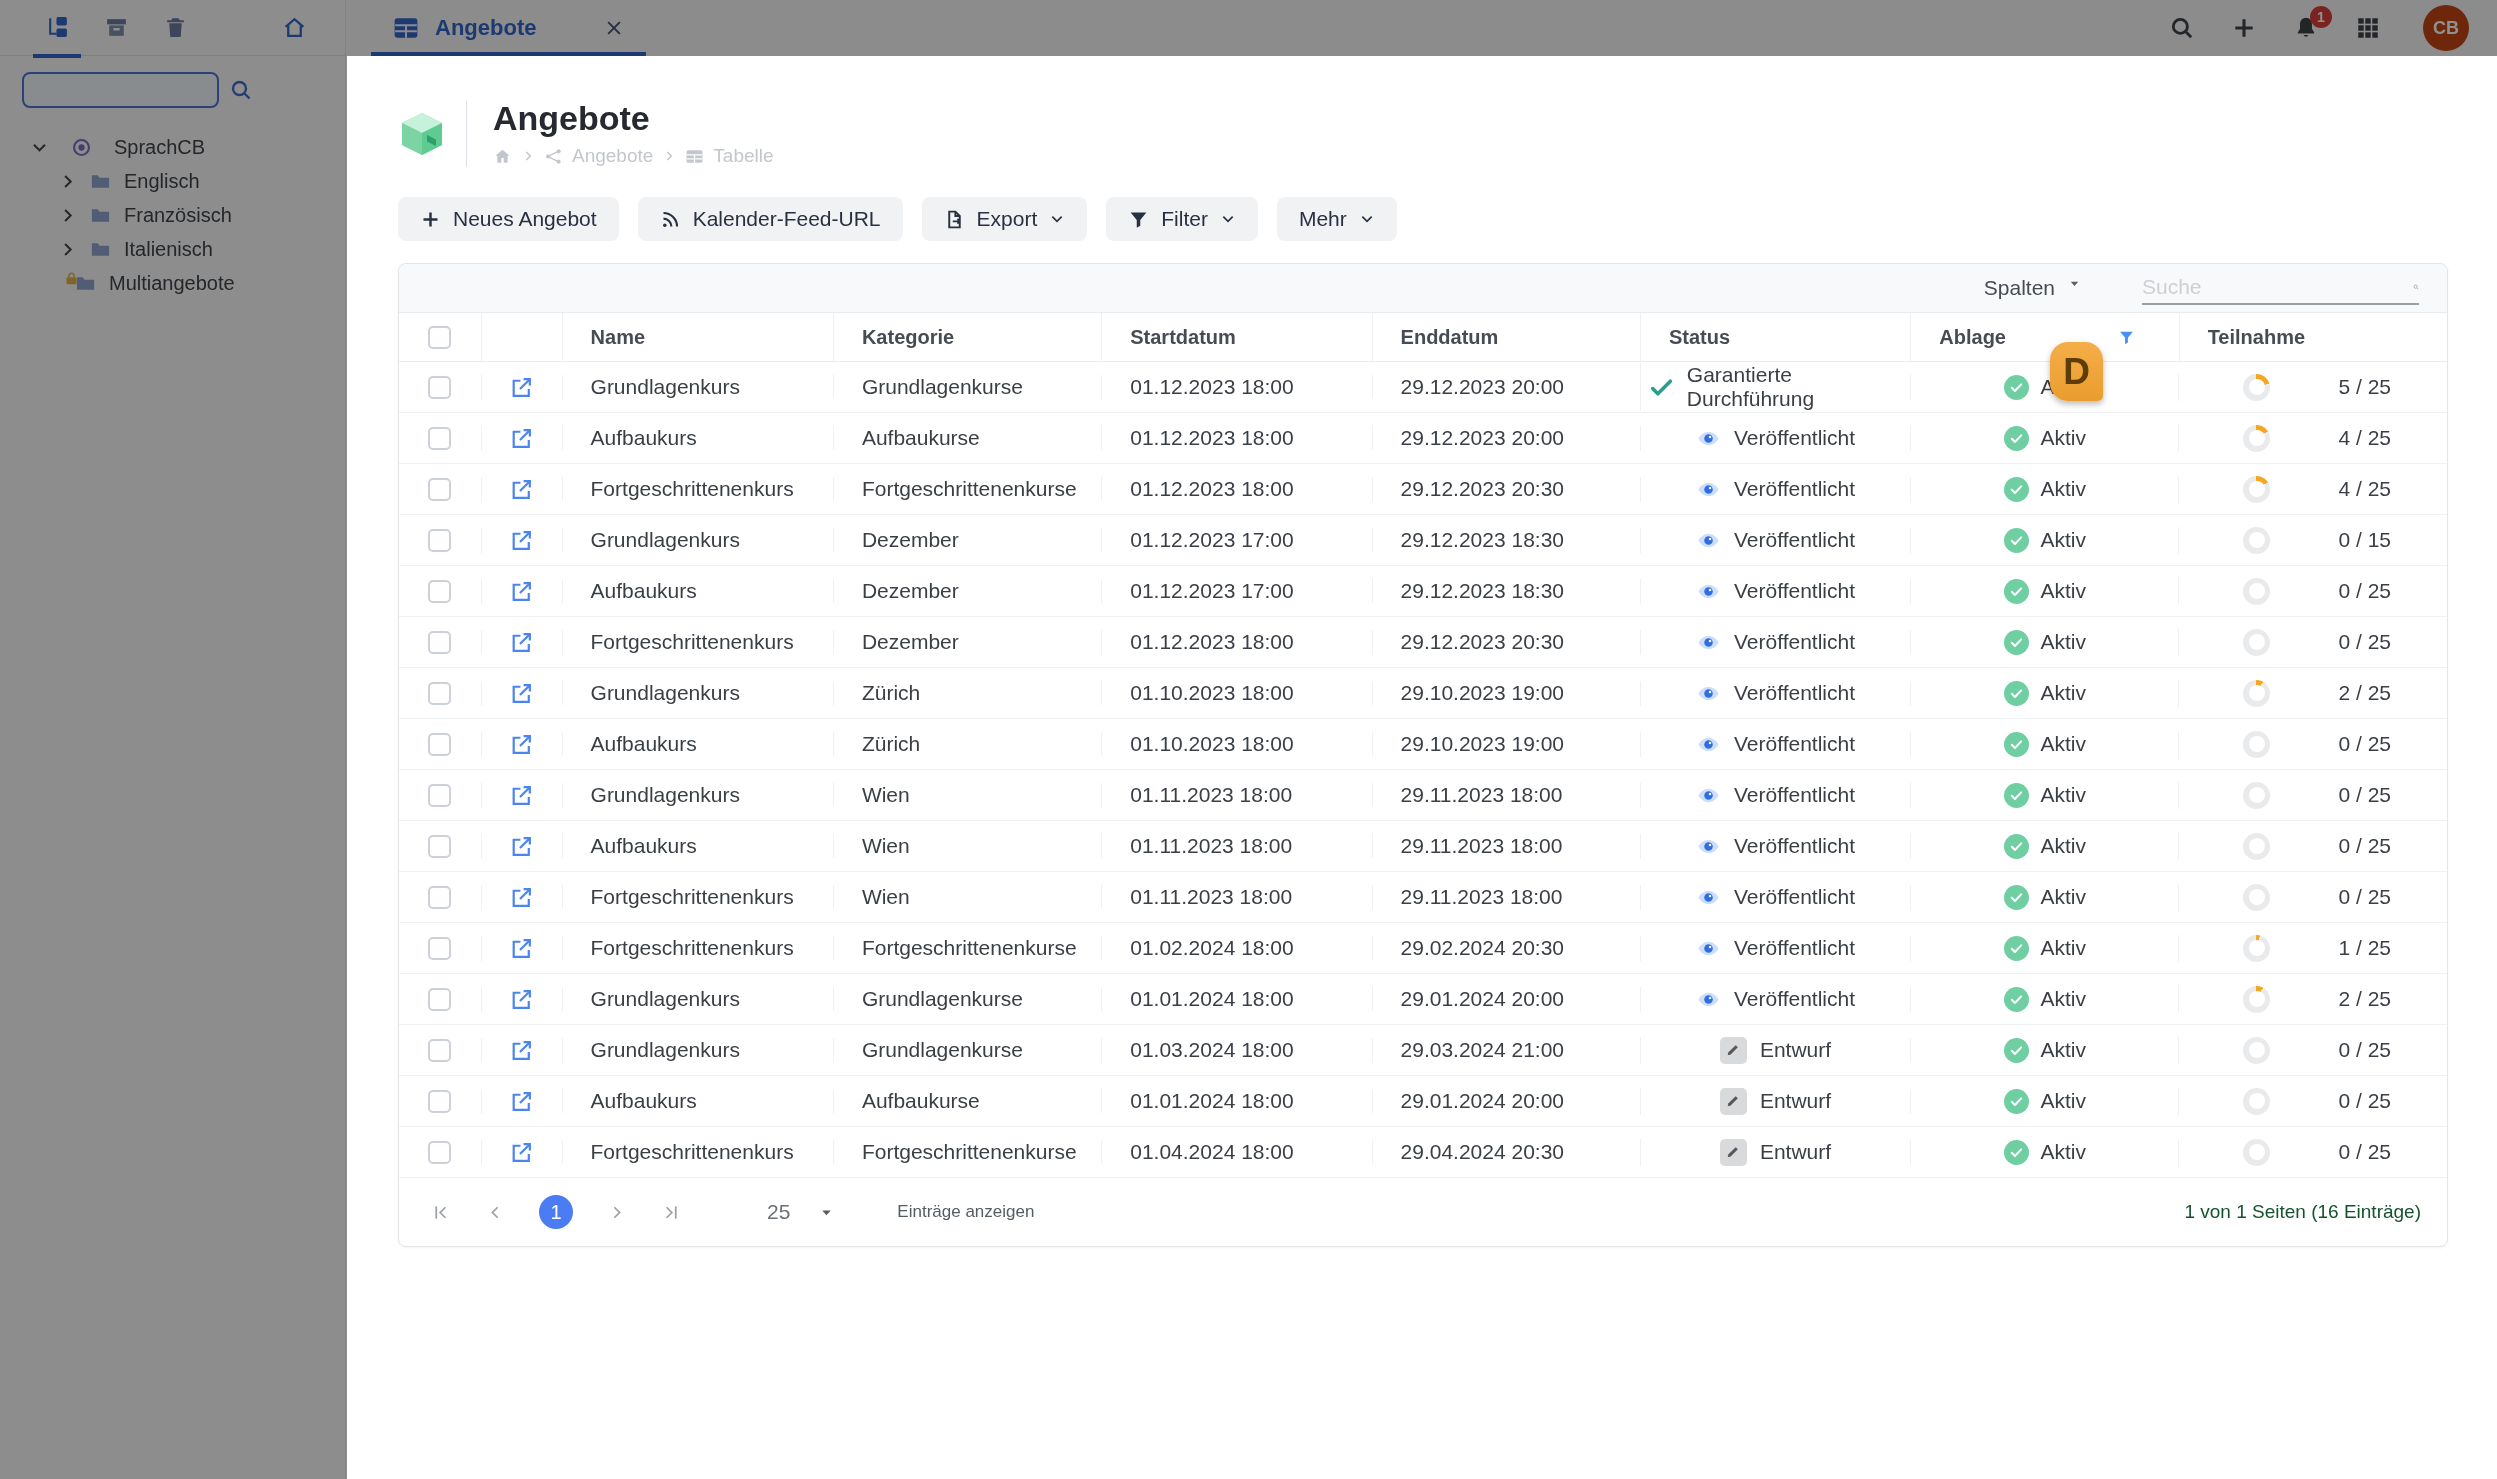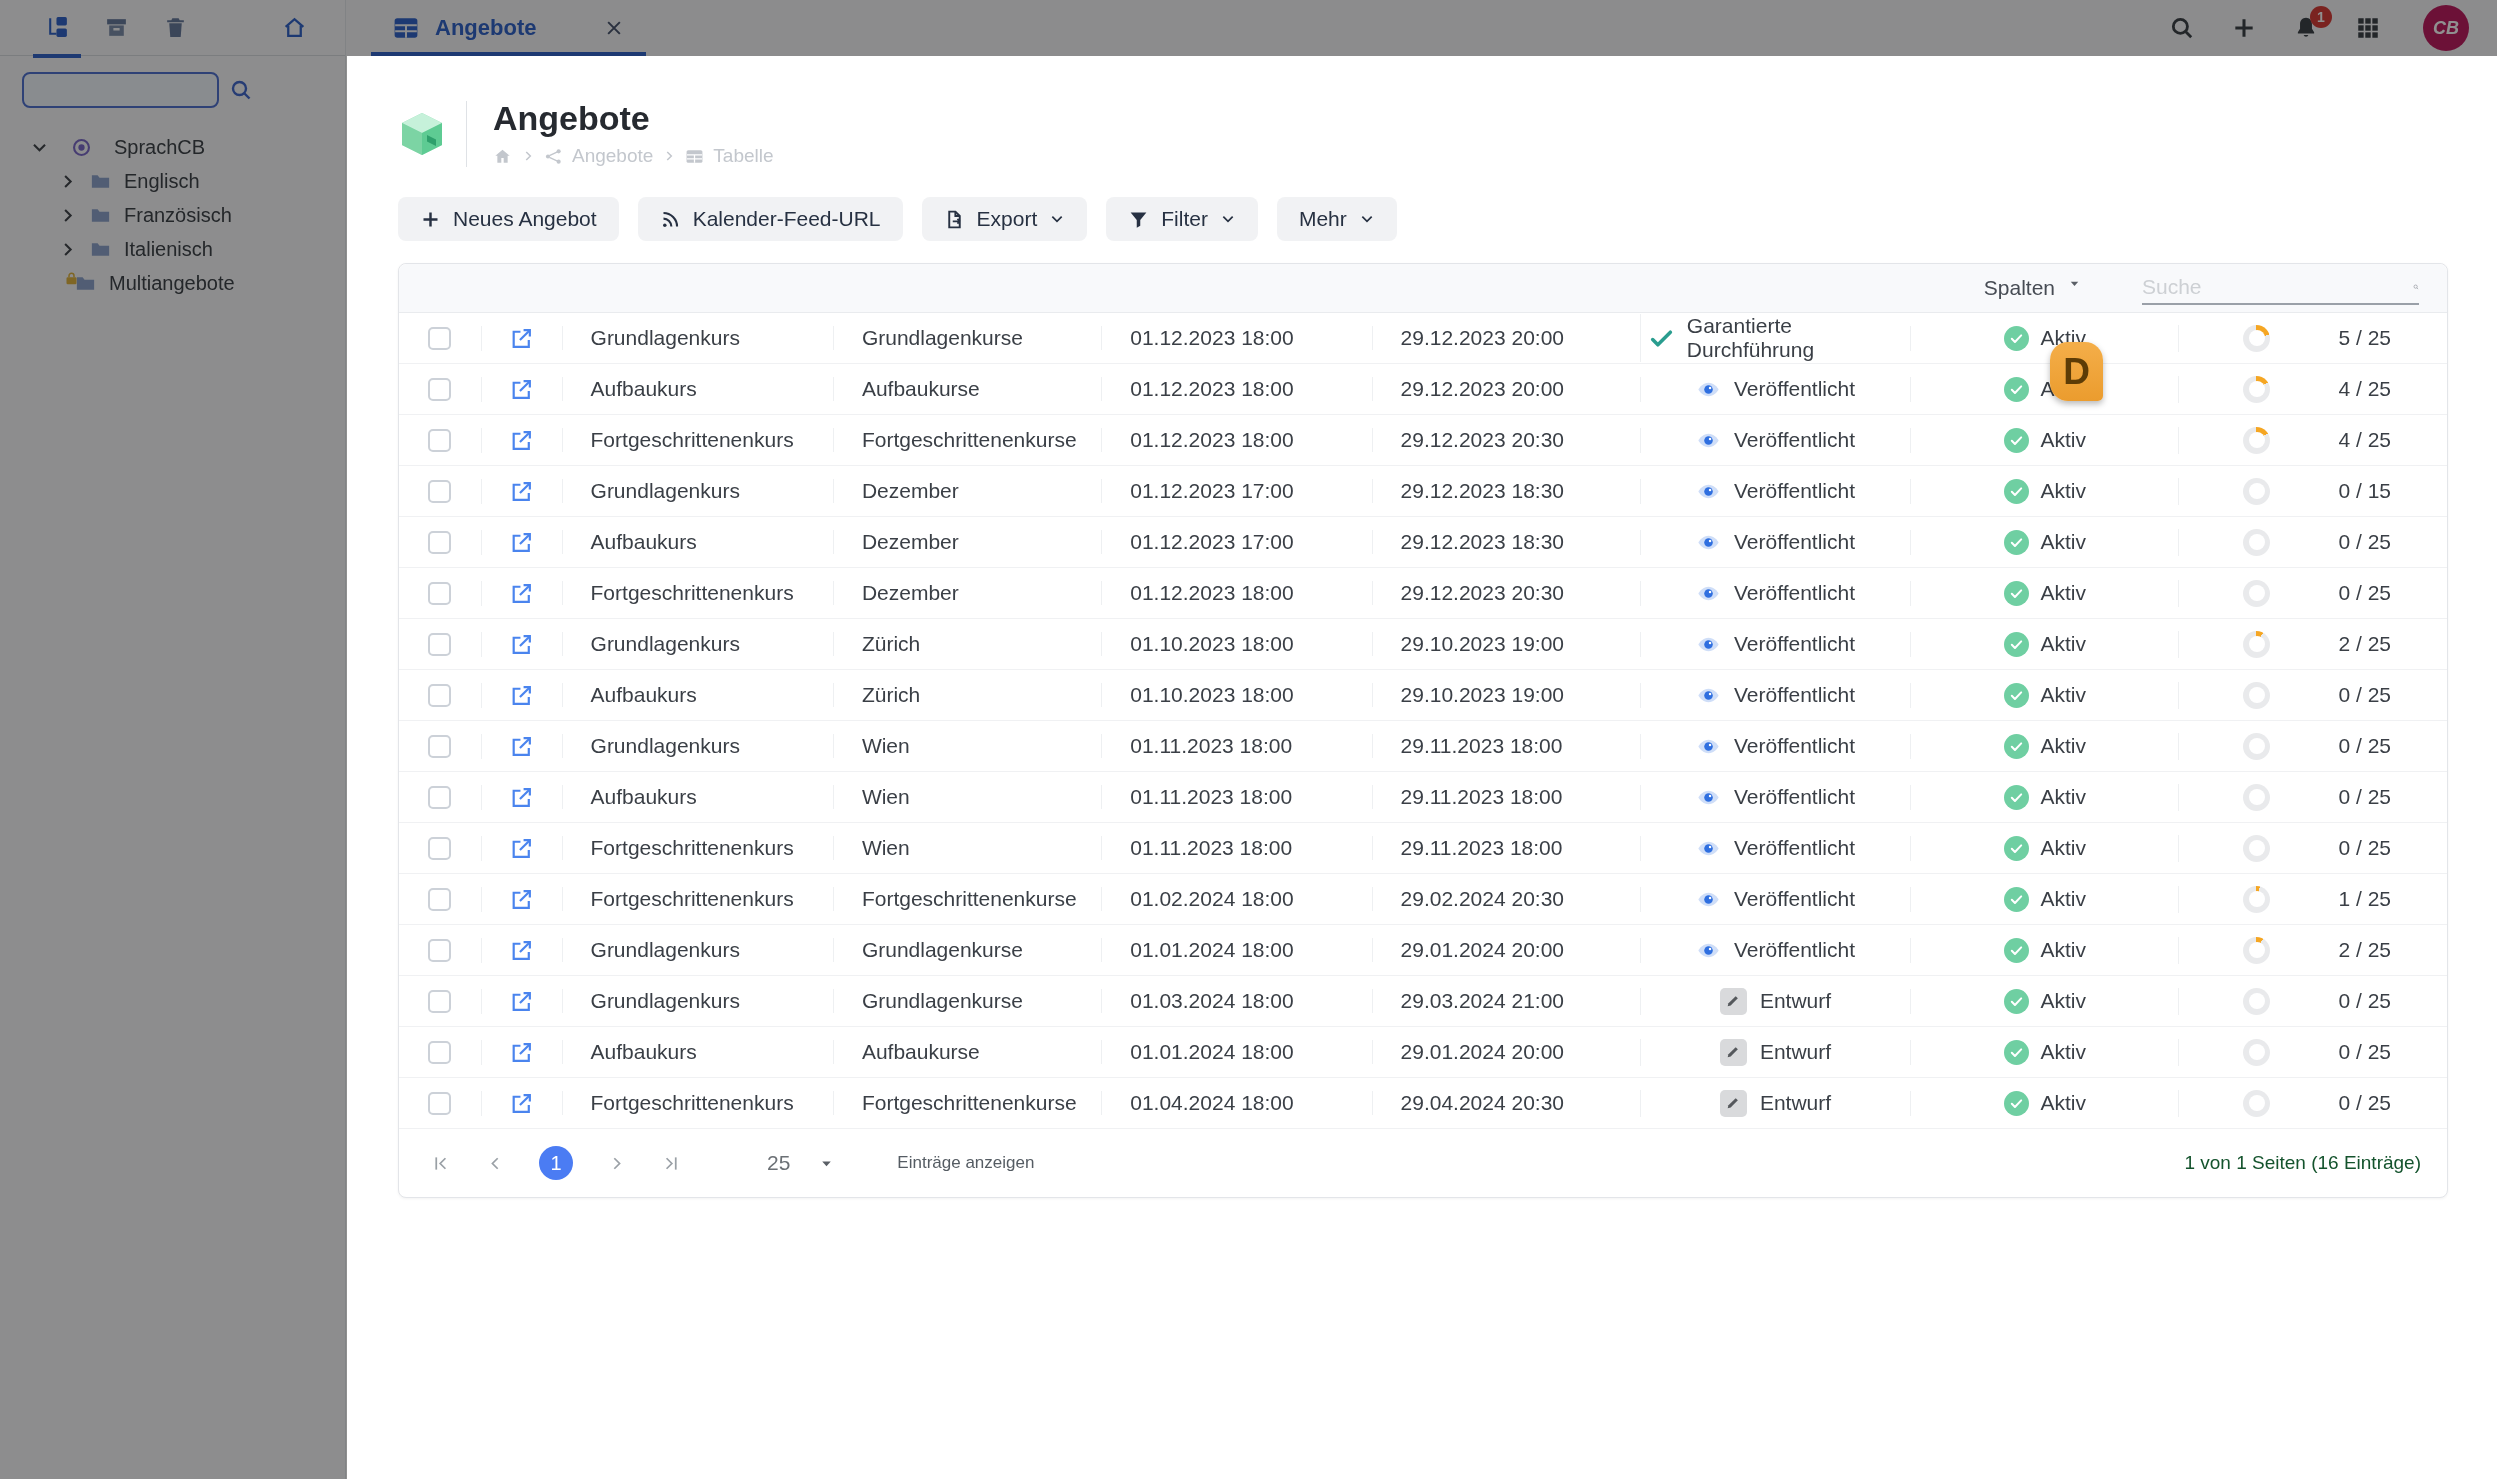--- a/index.html
+++ b/index.html
@@ -34,22 +34,22 @@
   .tab{ margin-left:25px; height:56px; width:275px; display:flex; align-items:center; padding:0 22px; gap:16px; position:relative; }
   .tab::after{ content:""; position:absolute; left:0; right:0; bottom:0; height:4px; background:#2e62c9; }
   .tab .tab-ic{ width:26px; height:26px; color:#2e62c9; }
   .tab .tab-label{ font-size:22px; font-weight:bold; color:#2e62c9; }
   .tab .tab-close{ margin-left:auto; width:20px; height:20px; color:#45506b; }
   .top-actions{ margin-left:auto; display:flex; align-items:center; gap:36px; padding-right:28px; color:#393e44; }
   .top-actions .tico{ width:26px; height:26px; position:relative; }
   .top-actions svg{ width:26px; height:26px; }
   .badge{ position:absolute; top:-9px; right:-13px; min-width:22px; height:22px; border-radius:11px; background:#d83a34; color:#fff;
           font-size:14px; font-weight:bold; display:flex; align-items:center; justify-content:center; }
-  .avatar{ width:46px; height:46px; border-radius:50%; background:#be185d; color:#fff; font-size:18px; font-weight:bold;
-           display:flex; align-items:center; justify-content:center; margin-left:6px;font-style:italic; }
+  .avatar{ width:46px; height:46px; border-radius:50%; background:#c2410c; color:#fff; font-size:18px; font-weight:bold;
+           display:flex; align-items:center; justify-content:center; margin-left:6px; }
 
   
   .content{ position:absolute; left:346px; top:56px; right:0; bottom:0; background:#fff; padding-left:52px; }
   .page-header{ margin-top:44px; display:flex; align-items:center; }
   .cube{ width:48px; height:48px; }
   .hdr-divider{ width:1px; height:66px; background:#dfe2e6; margin:0 26px 0 20px; }
   .page-title{ font-size:34px; font-weight:bold; color:#262a30; line-height:1.1; }
   .breadcrumb{ display:flex; align-items:center; gap:9px; margin-top:8px; color:#c3c7cd; font-size:19px; }
   .breadcrumb svg{ width:19px; height:19px; }
   .crumb-sep{ width:14px !important; height:14px !important; }
@@ -357,20 +357,38 @@
         </div>
         <div class="tbl-search">
           <input type="text" placeholder="Suche" style="">
           <svg viewBox="0 0 24 24" fill="none" stroke="currentColor" stroke-width="2.2">
               <circle cx="10.5" cy="10.5" r="6.5"></circle>
               <path d="m15.5 15.5 5 5"></path>
             </svg>
         </div>
       </div>
 
+      <div class="thead">
+        <div class="th c-sel">
+            <span class="cb"></span>
+          </div>
+        <div class="th c-open"></div>
+        <div class="th c-name">Name</div>
+        <div class="th c-kat">Kategorie</div>
+        <div class="th c-start">Startdatum</div>
+        <div class="th c-end">Enddatum</div>
+        <div class="th c-status" style="justify-content:flex-start;padding-left:28px">Status</div>
+        <div class="th c-ablage" style="justify-content:flex-start;padding-left:28px">
+          <span>Ablage</span>
+          <svg class="th-funnel" viewBox="0 0 24 24" fill="currentColor">
+              <path d="M3 4h18l-7 8.5V19l-4 2.5v-9z"></path>
+            </svg>
+        </div>
+        <div class="th c-teil" style="justify-content:flex-start;padding:0 0 0 28px">Teilnahme</div>
+      </div>
 
       <div>
           <div class="tr">
     <div class="td c-sel">
               <span class="cb"></span>
             </div>
     <div class="td c-open">
       <span class="open-ic">
         <svg viewBox="0 0 24 24" fill="none" stroke="currentColor" stroke-width="2.1">
                   <path d="M14 4h6v6"></path>

